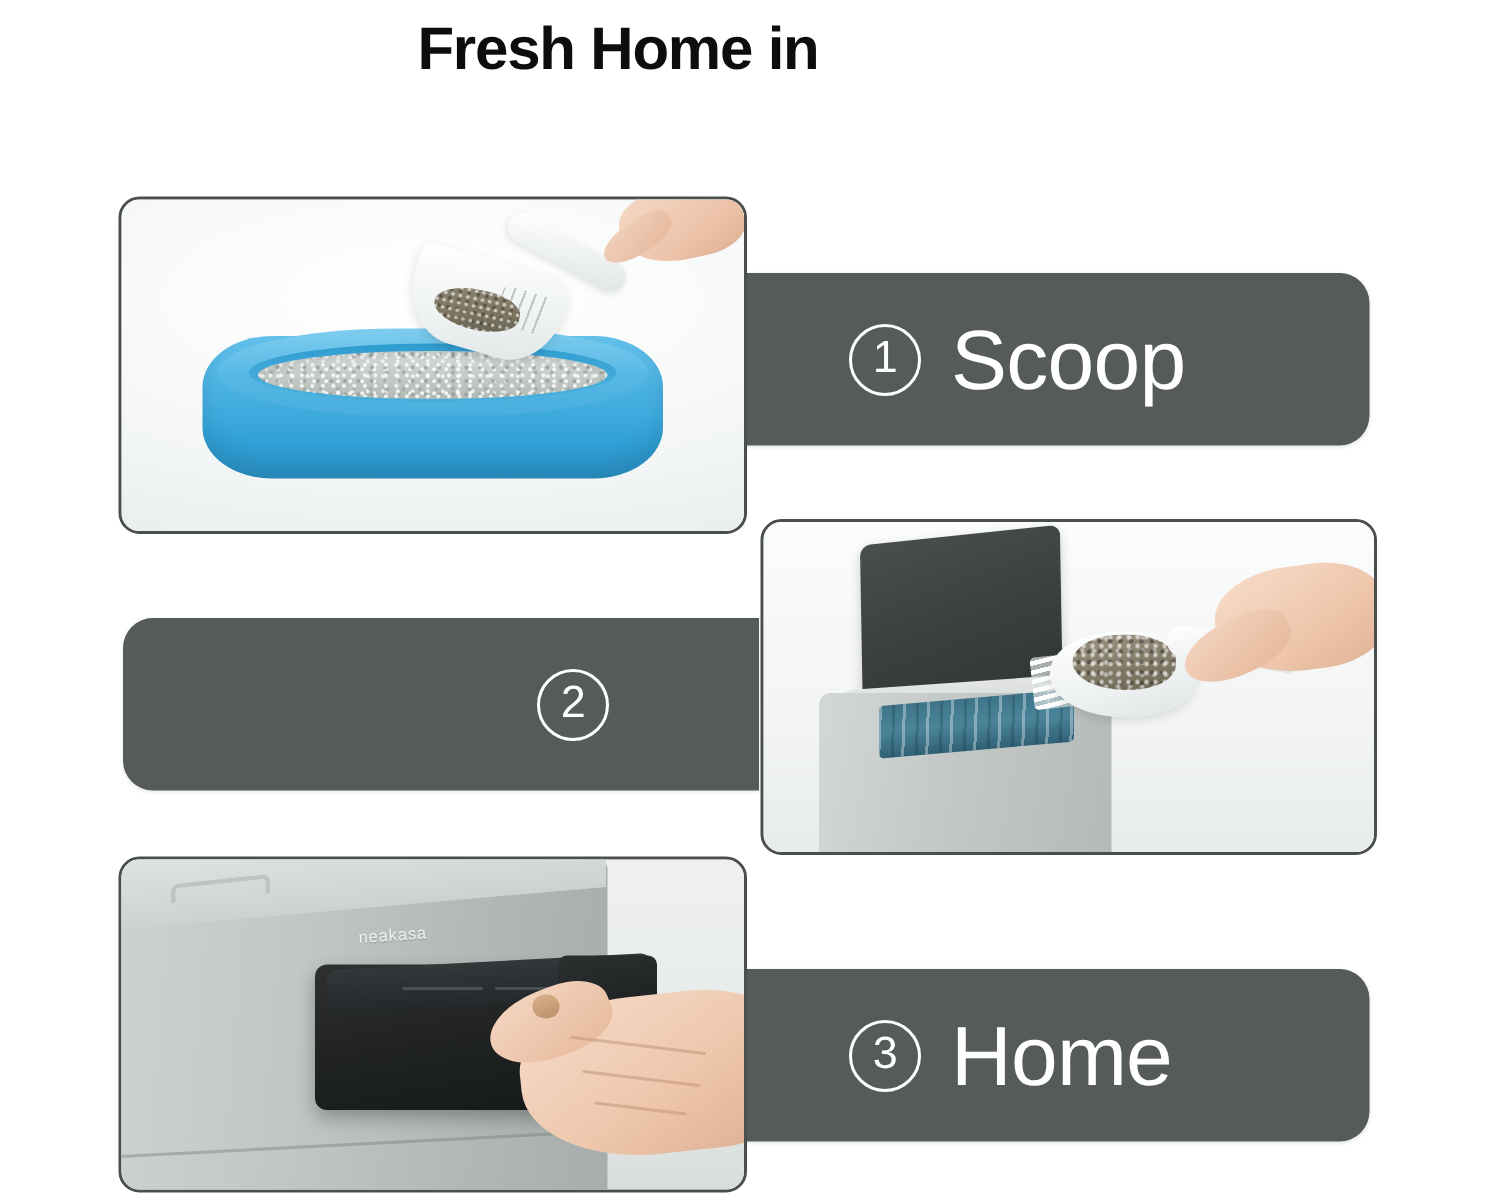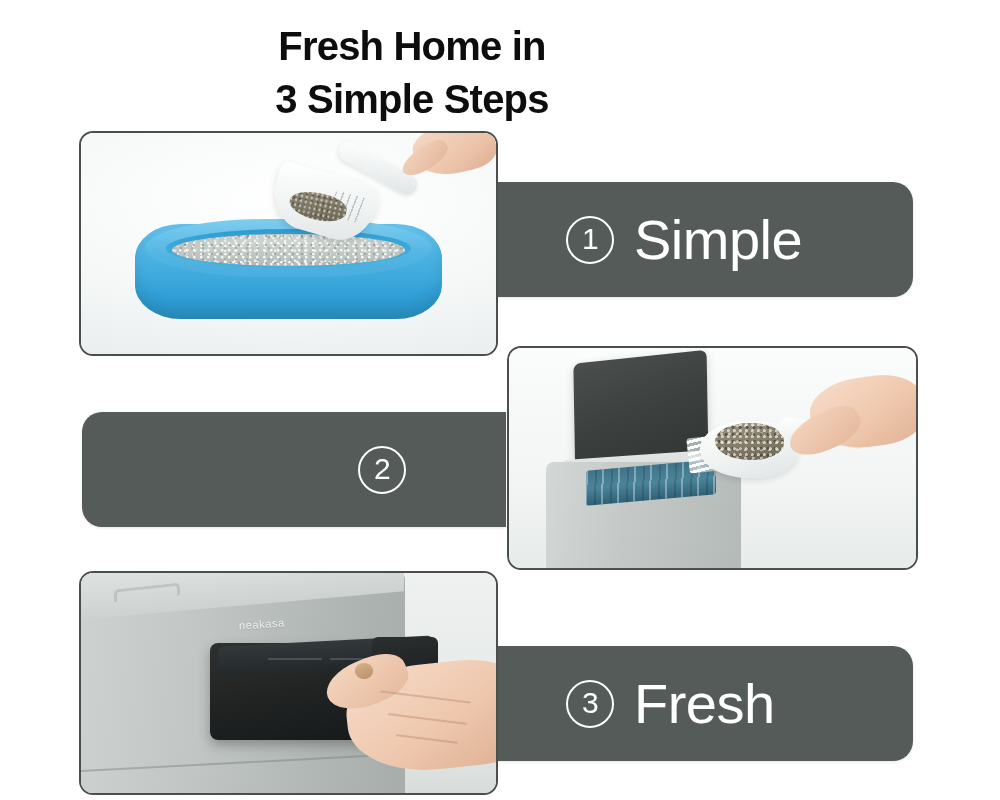--- a/index.html
+++ b/index.html
@@ -8,21 +8,21 @@
   body {
     background:#ffffff;
     font-family:"Liberation Sans","DejaVu Sans",sans-serif;
     position:relative;
     overflow:hidden;
   }
 
   
   .title-block{
     position:absolute; left:0; top:0; width:824px;
-    text-align:center; padding-top:20px;
+    text-align:center; padding-top:7px;
   }
   .title-line{
     font-size:40px; font-weight:bold; color:#0d0d0d;
     letter-spacing:-0.8px; line-height:1.32;
     white-space:nowrap;
   }
 
   
   .step-row{ position:absolute; }
 
@@ -323,29 +323,28 @@
     transform:rotate(7deg);
   }
   .finger-line.f2{ top:66%; left:74%; width:19%; }
   .finger-line.f3{ top:75%; left:76%; width:15%; }
 </style>
 </head>
 <body>
 
 <div class="title-block">
   <div class="title-line">Fresh Home in</div>
-  <div class="title-line">3 Simple Steps</div>
 </div>
 
 <div class="step-row" style="left:0;top:0;width:1000px;height:800px;">
 
   <div class="label-bar right" style="left:490px;top:182px;width:423px;">
     <div class="label-text">
       <span class="step-num">1</span>
-      <span>Simple</span>
+      <span>Scoop</span>
     </div>
   </div>
 
   <div class="photo-panel" style="left:79px;top:131px;width:419px;height:225px;">
     <div class="photo-inner">
       <div class="p1-bg"></div>
       <div class="p1-shadow"></div>
       <div class="tray-outer"></div>
       <div class="tray-rim"></div>
       <div class="tray-well"></div>
@@ -383,21 +382,21 @@
       <div class="hand-b"></div>
     </div>
   </div>
 </div>
 
 <div class="step-row" style="left:0;top:0;width:1000px;height:800px;">
 
   <div class="label-bar right" style="left:490px;top:646px;width:423px;">
     <div class="label-text">
       <span class="step-num">3</span>
-      <span>Fresh</span>
+      <span>Home</span>
     </div>
   </div>
 
   <div class="photo-panel" style="left:79px;top:571px;width:419px;height:224px;">
     <div class="photo-inner">
       <div class="p3-bg"></div>
       <div class="dev-body"></div>
       <div class="dev-top"></div>
       <div class="dev-handle"></div>
       <div class="dev-seam"></div>

